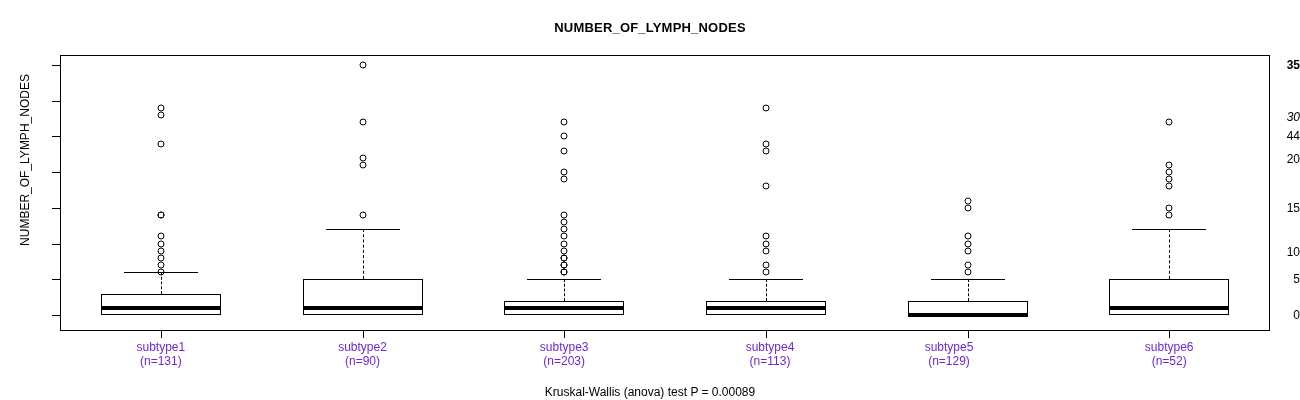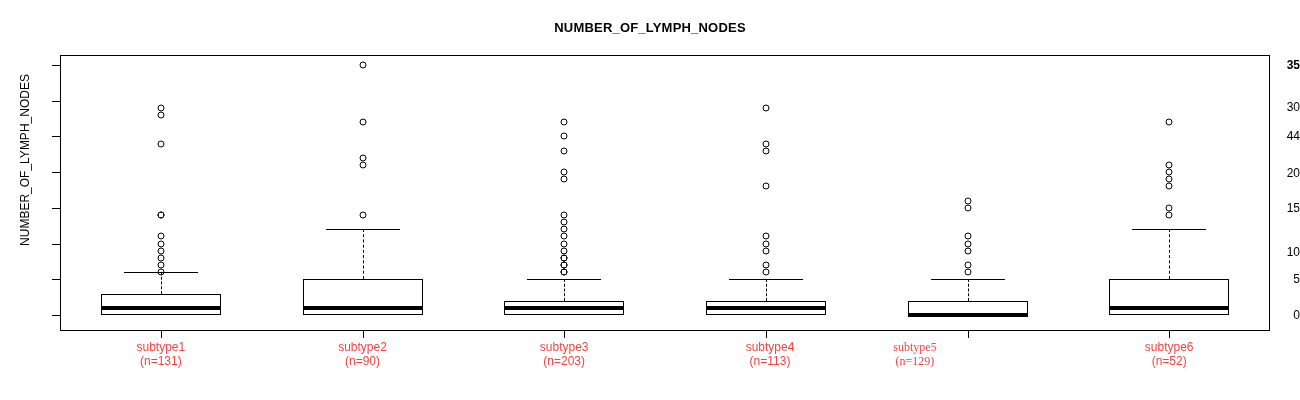--- a/index.html
+++ b/index.html
@@ -80,21 +80,21 @@
     width: 1px;
     height: 7px;
     background: #000000;
   }
   .xtick-label {
     position: absolute;
     top: 340px;
     width: 200px;
     text-align: center;
     font-size: 12px;
-    color: #ef4444;
+    color: #6d28d9;
     line-height: 14px;
     transform: translateX(-100px);
   }
   .box-rect {
     position: absolute;
     border: 1px solid #000000;
     box-sizing: border-box;
     background: #ffffff;
   }
   .median-line {
@@ -134,47 +134,48 @@
 
   <div id="y-axis">
       <div class="ytick-label" style="top: 315px;">0</div>
       <div class="ytick-mark" style="top: 315px;"></div>
       <div class="ytick-label" style="top: 279.286px;">5</div>
       <div class="ytick-mark" style="top: 279.286px;"></div>
       <div class="ytick-label" style="top: 243.571px; margin-top: 8px;">10</div>
       <div class="ytick-mark" style="top: 243.571px;"></div>
       <div class="ytick-label" style="top: 207.857px;">15</div>
       <div class="ytick-mark" style="top: 207.857px;"></div>
-      <div class="ytick-label" style="top: 173px;">20</div>
+      <div class="ytick-label" style="top: 159px;">20</div>
       <div class="ytick-mark" style="top: 172.143px;"></div>
       <div class="ytick-label" style="top: 136.429px;">44</div>
       <div class="ytick-mark" style="top: 136.429px;"></div>
-      <div class="ytick-label" style="top: 107px;">30</div>
+      <div class="ytick-label" style="top: 117px; font-style: italic;">30</div>
       <div class="ytick-mark" style="top: 100.714px;"></div>
       <div class="ytick-label" style="top: 65px; font-weight: bold;">35</div>
       <div class="ytick-mark" style="top: 65px;"></div>
     </div>
 
   <div id="plot-frame"></div>
 
   <div id="x-axis">
       <div class="xtick-mark" style="left: 160.833px;"></div>
       <div class="xtick-label" style="left: 160.833px;">subtype1<br>(n=131)</div>
       <div class="xtick-mark" style="left: 362.5px;"></div>
       <div class="xtick-label" style="left: 362.5px;">subtype2<br>(n=90)</div>
       <div class="xtick-mark" style="left: 564.167px;"></div>
       <div class="xtick-label" style="left: 564.167px;">subtype3<br>(n=203)</div>
       <div class="xtick-mark" style="left: 765.833px;"></div>
       <div class="xtick-label" style="left: 770px;">subtype4<br>(n=113)</div>
       <div class="xtick-mark" style="left: 967.5px;"></div>
-      <div class="xtick-label" style="left: 915px; font-family: Liberation Serif, serif;">subtype5<br>(n=129)</div>
+      <div class="xtick-label" style="left: 949px;">subtype5<br>(n=129)</div>
       <div class="xtick-mark" style="left: 1169.17px;"></div>
       <div class="xtick-label" style="left: 1169.17px;">subtype6<br>(n=52)</div>
     </div>
 
+  <div id="footnote">Kruskal-Wallis (anova) test P = 0.00089</div>
 
 <div class="whisker-vert" style="left: 160.833px; top: 272.143px; height: 21.4286px;"></div>
     <div class="whisker-cap" style="left: 123.833px; top: 272.143px; width: 74px;"></div>
     <div class="box-rect" style="left: 100.833px; top: 293.571px; width: 120px; height: 21.4286px;"></div>
     <div class="median-line" style="left: 100.833px; top: 305.857px; width: 120px;"></div>
     <div class="outlier" style="left: 160.833px; top: 272.143px;"></div>
     <div class="outlier" style="left: 160.833px; top: 265px;"></div>
     <div class="outlier" style="left: 160.833px; top: 257.857px;"></div>
     <div class="outlier" style="left: 160.833px; top: 250.714px;"></div>
     <div class="outlier" style="left: 160.833px; top: 243.571px;"></div>

